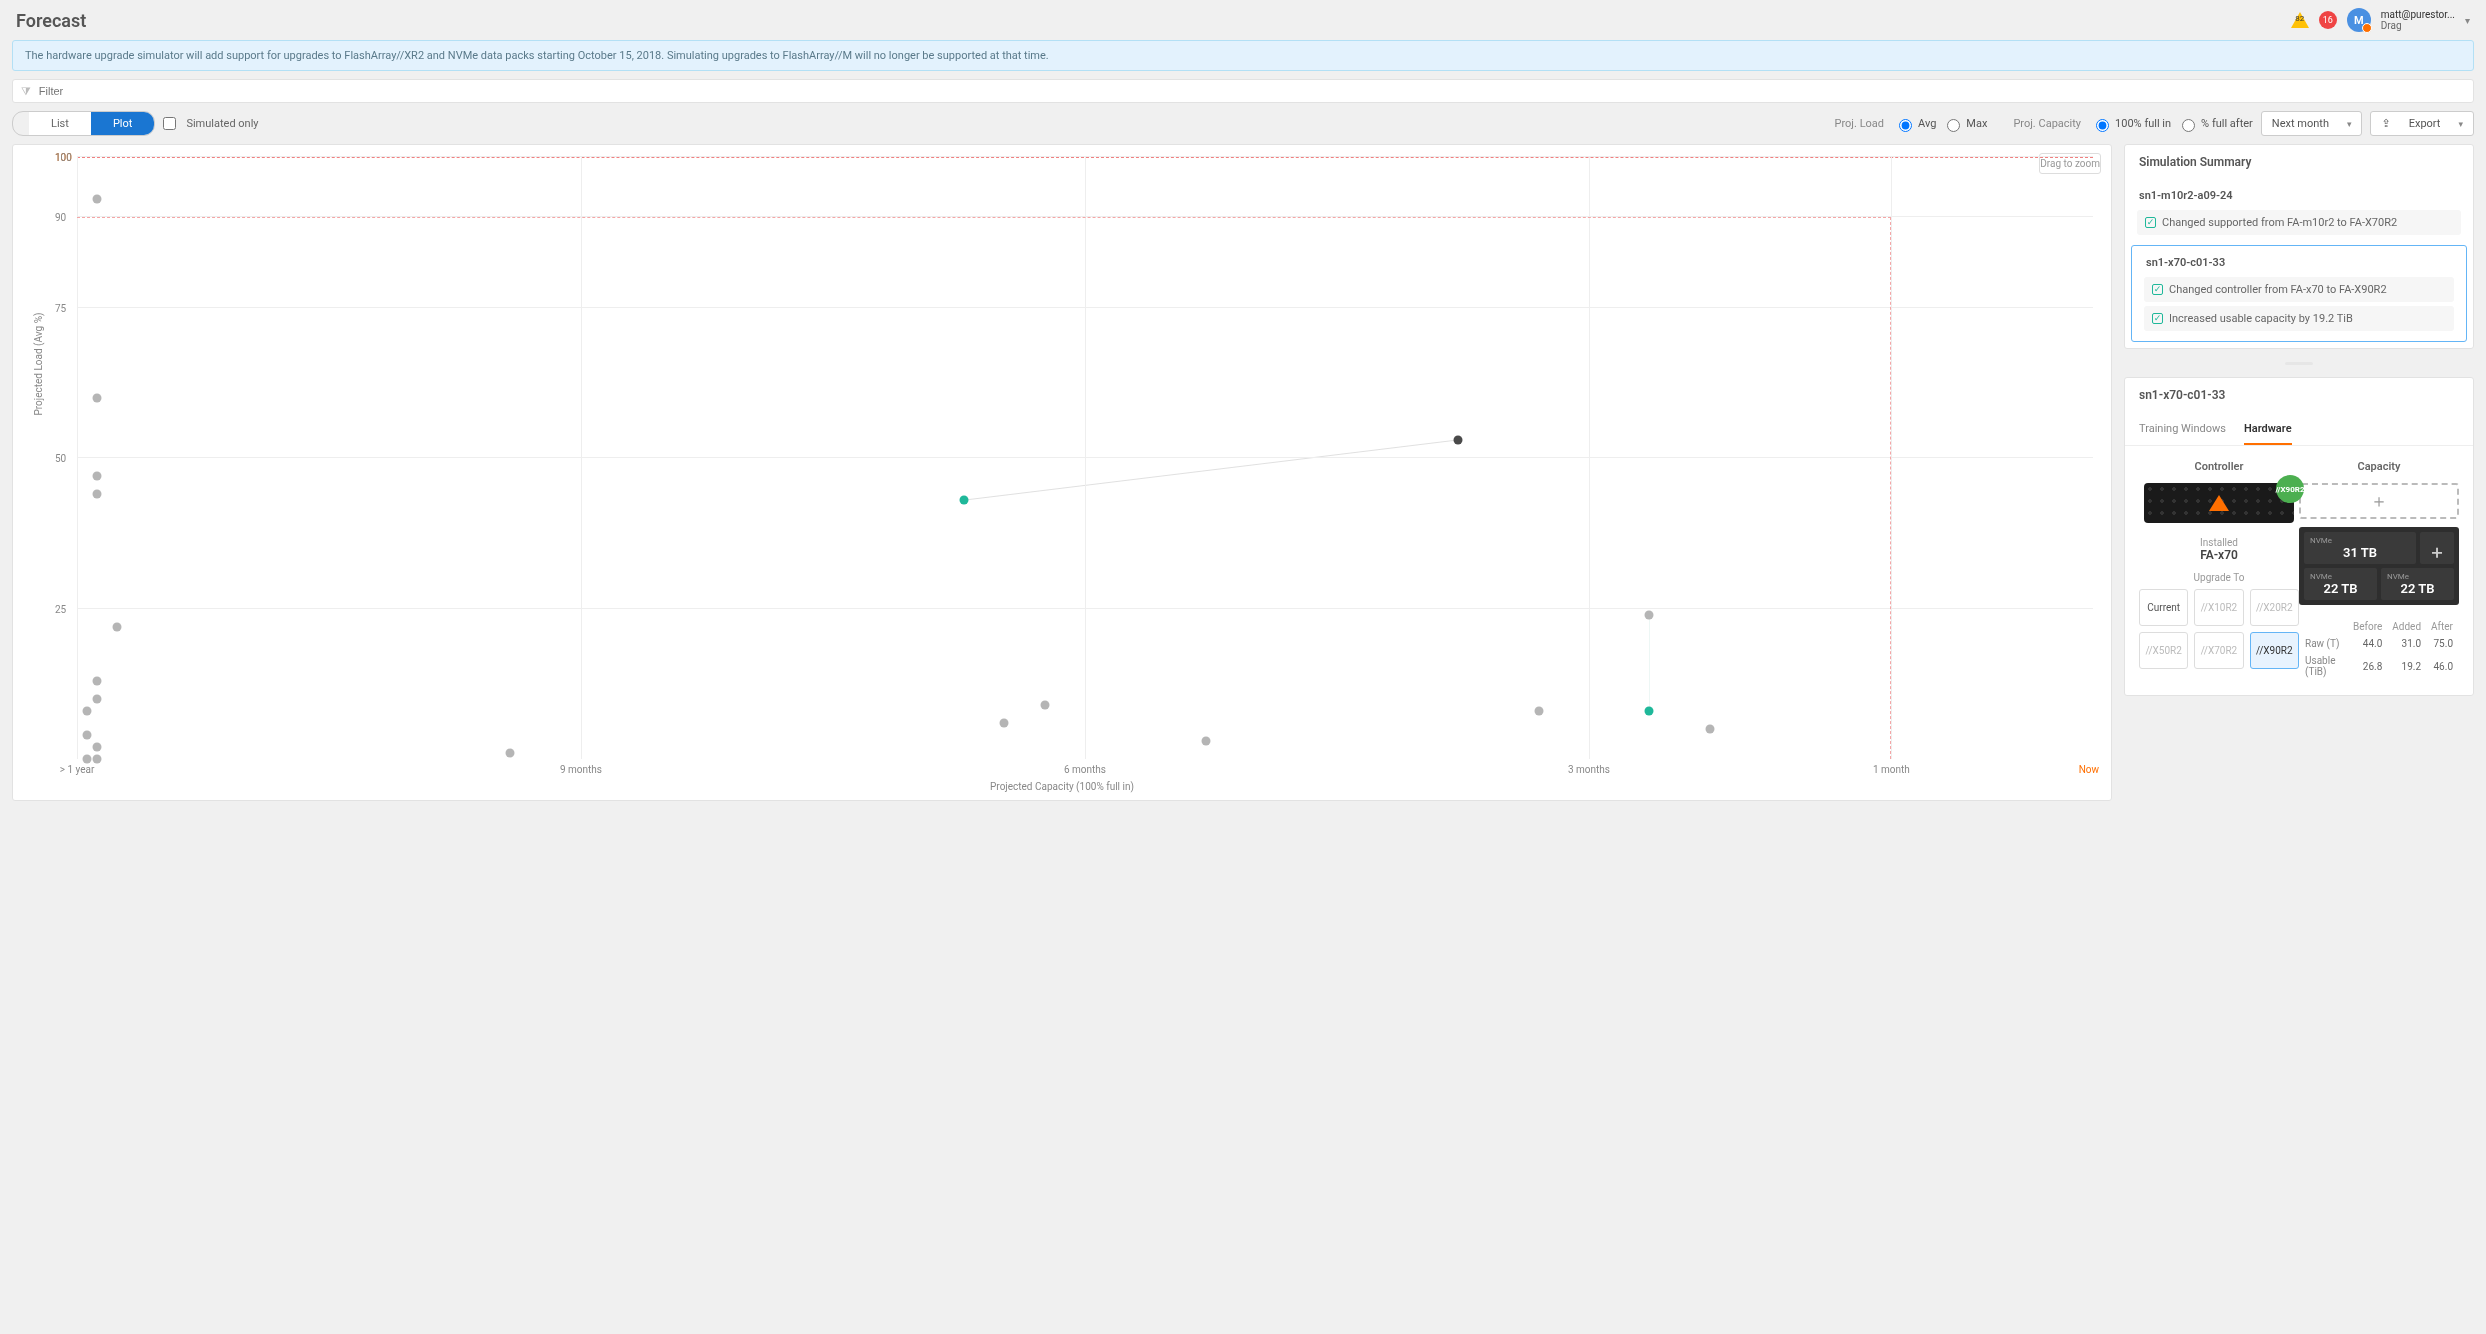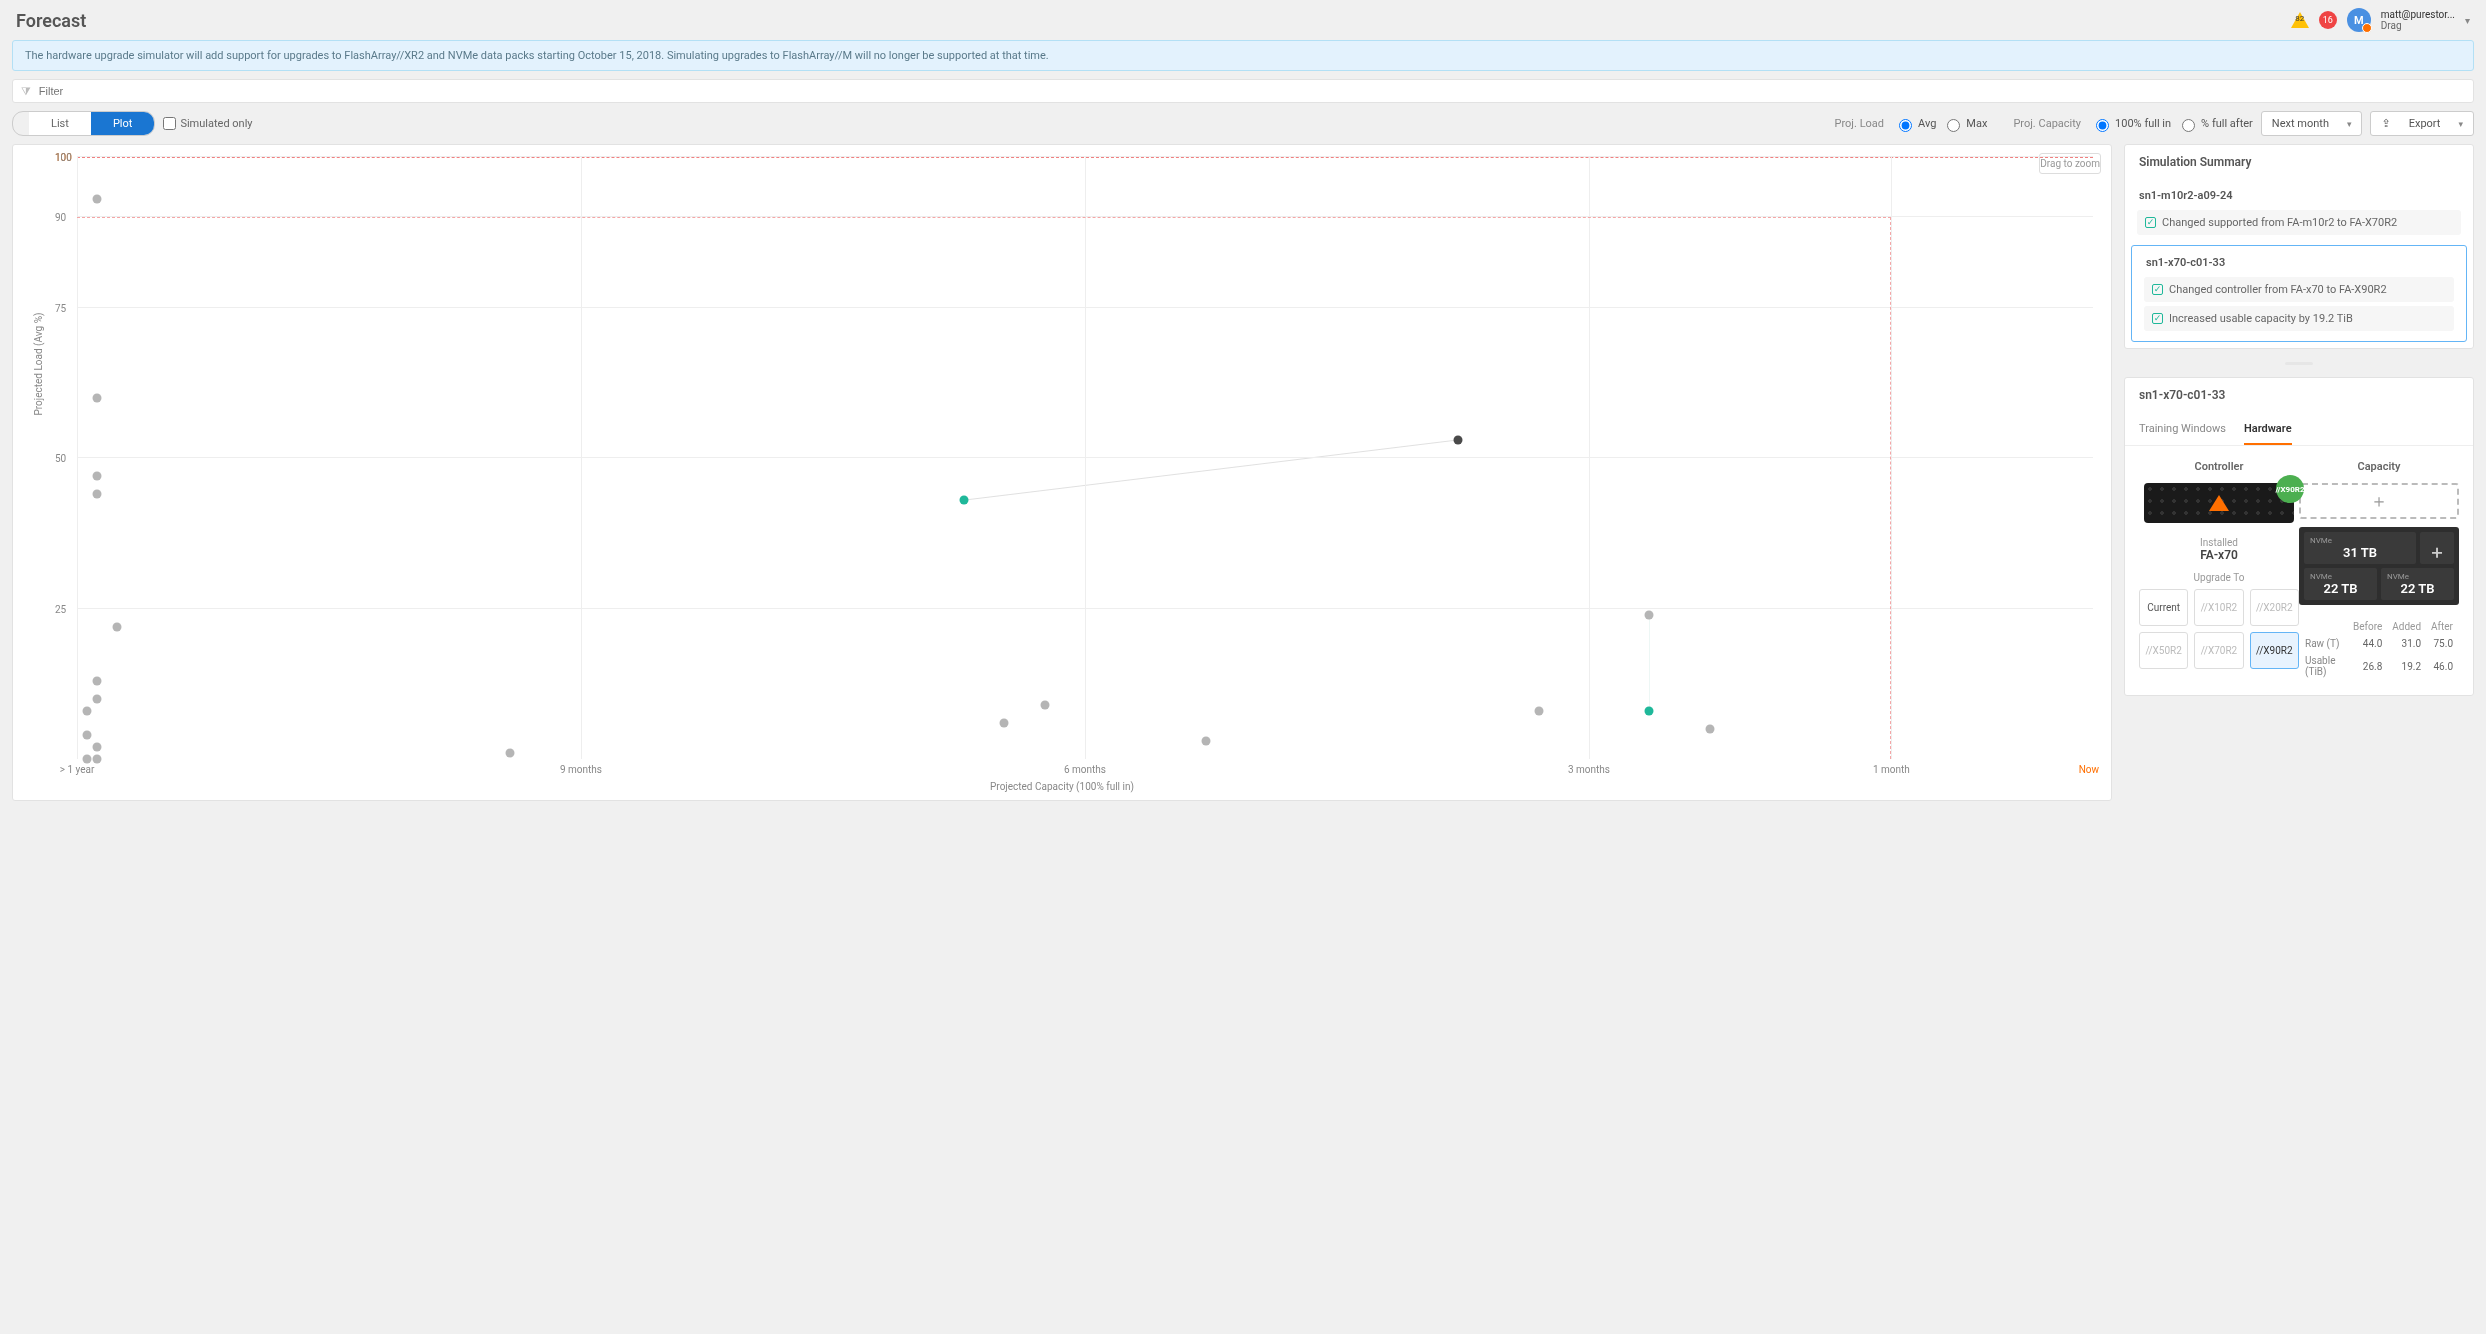--- a/index.html
+++ b/index.html
@@ -17,21 +17,21 @@
 .usermeta{display:flex;flex-direction:column;line-height:1.1;font-size:10px;color:#666;}
 .usermeta .em{color:#333;}
 .chev{font-size:10px;color:#888;}
 .banner{margin:0 12px 8px;padding:8px 12px;background:#e3f2fd;border:1px solid #b3e0f5;border-radius:3px;font-size:11px;color:#5a7a8a;}
 .filterbar{margin:0 12px 8px;background:#fff;border:1px solid #e2e2e2;border-radius:3px;padding:4px 8px;display:flex;align-items:center;gap:6px;color:#bbb;font-size:11px;}
 .filterbar input{border:none;outline:none;flex:1;font-size:11px;color:#666;}
 .toolbar{margin:0 12px 8px;display:flex;align-items:center;gap:8px;font-size:11px;}
 .seg{display:flex;border:1px solid #ccc;border-radius:11px;overflow:hidden;padding-left:16px;}
 .seg div{padding:5px 22px;background:#fff;cursor:pointer;color:#666;}
 .seg div.active{background:#1a76d2;color:#fff;}
-.chk{display:flex;align-items:flex-end;gap:4px;color:#666;}
+.chk{display:flex;align-items:flex-end;gap:10px;color:#666;}
 .chk input{margin:0;}
 .spacer{flex:1;}
 .radgrp{display:flex;align-items:center;gap:6px;color:#555;}
 .radgrp .lbl{color:#888;margin-right:4px;}
 .radgrp label{display:flex;align-items:center;gap:3px;}
 .dd{border:1px solid #ccc;background:#fff;border-radius:3px;padding:5px 10px;display:flex;align-items:center;gap:18px;color:#555;cursor:pointer;}
 .dd .arr{font-size:9px;color:#888;}
 .main{display:flex;gap:12px;margin:0 12px 12px;align-items:flex-start;}
 .chartcard{flex:1;background:#fff;border:1px solid #e2e2e2;border-radius:3px;padding:12px 14px 8px;position:relative;}
 .dragzoom{position:absolute;top:8px;right:10px;border:1px solid #ddd;background:#fff;color:#999;font-size:10px;padding:4px 0;border-radius:3px;}

